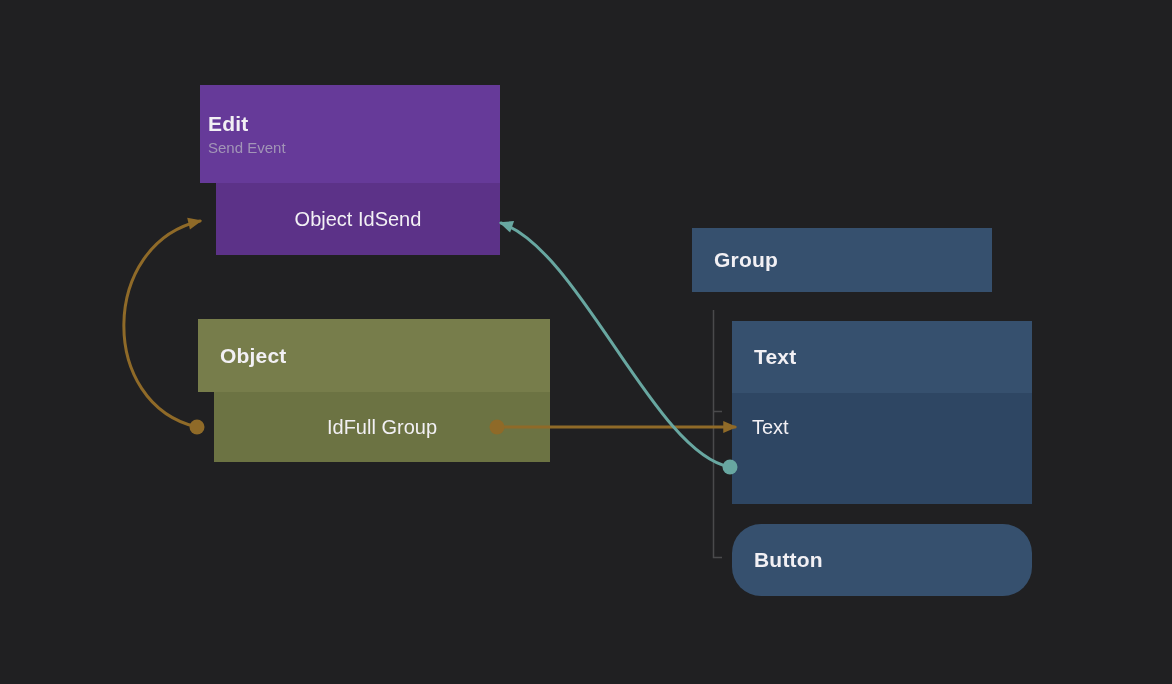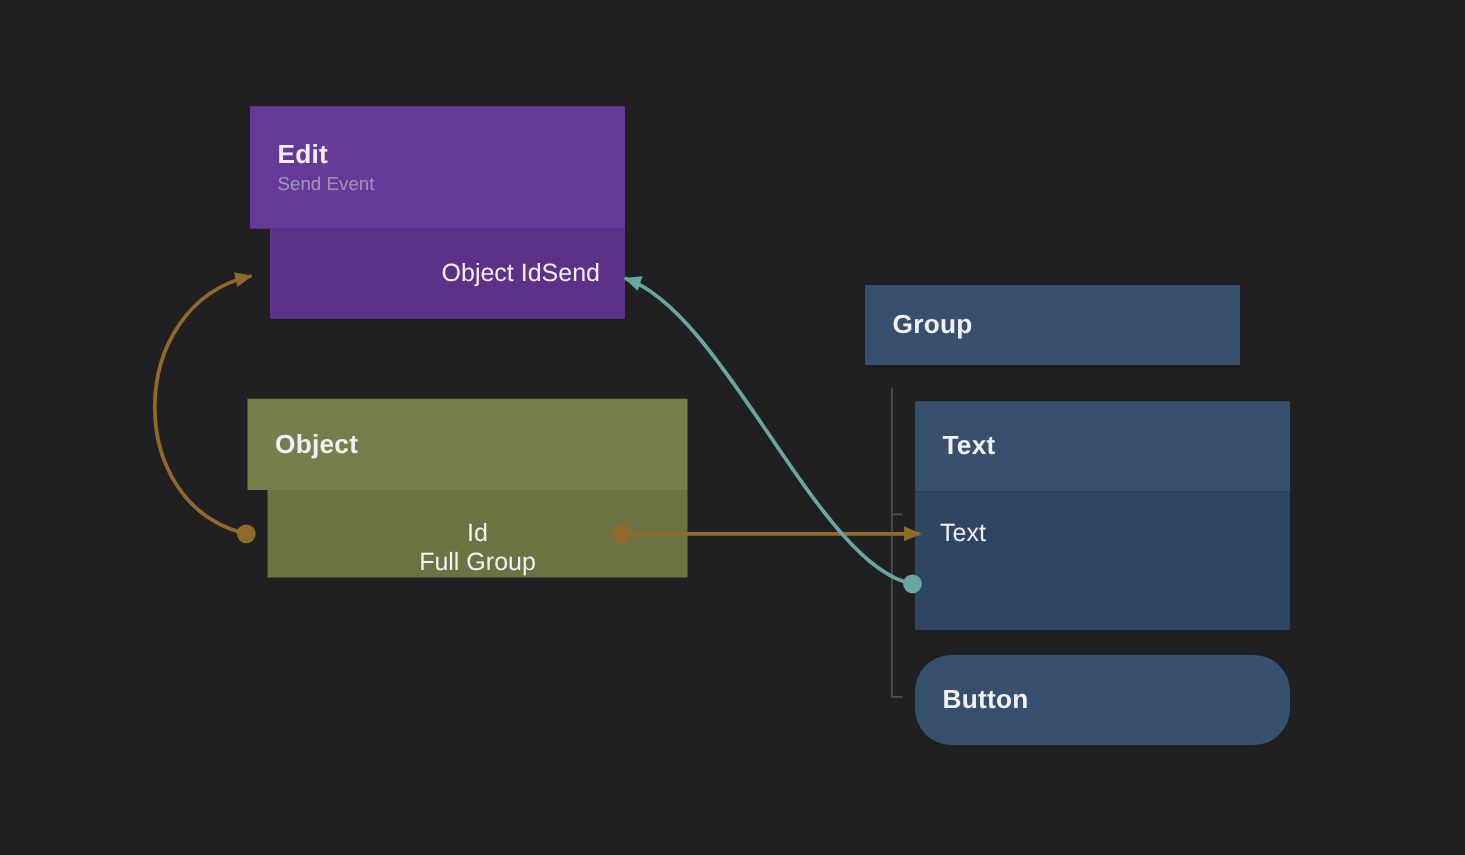--- a/index.html
+++ b/index.html
@@ -31,43 +31,42 @@
     font-size: 20px;
     color: var(--port-text, #f2f0f4);
   }
 
   
   .node-edit { left: 200px; top: 85px; width: 300px; }
   .edit-header {
     height: 98px;
     background: var(--edit-header, #663a99);
     display: flex; flex-direction: column; justify-content: center;
-    padding-left: 22px; gap: 3px;
+    padding-left: 8px; gap: 3px;
   }
   .edit-body {
     height: 72px;
     background: var(--edit-body, #5c3288);
   }
   .row-between {
-    display: flex; justify-content: flex-end; align-items: center;
+    display: flex; justify-content: center; align-items: center;
     padding: 0 20px;
     margin-left: 16px;
   }
 
   
   .node-object { left: 198px; top: 319px; width: 352px; }
   .object-header {
     height: 73px;
     background: var(--object-header, #777d4b);
     display: flex; align-items: center; padding-left: 22px;
   }
   .object-body {
     height: 70px;
     background: var(--object-body, #6c7343);
-    flex-direction: column;
   }
 
   
   .node-group {
     left: 692px; top: 228px; width: 300px; height: 64px;
     background: var(--blue-header, #36506e);
     display: flex; align-items: center; padding-left: 22px;
   }
 
   

